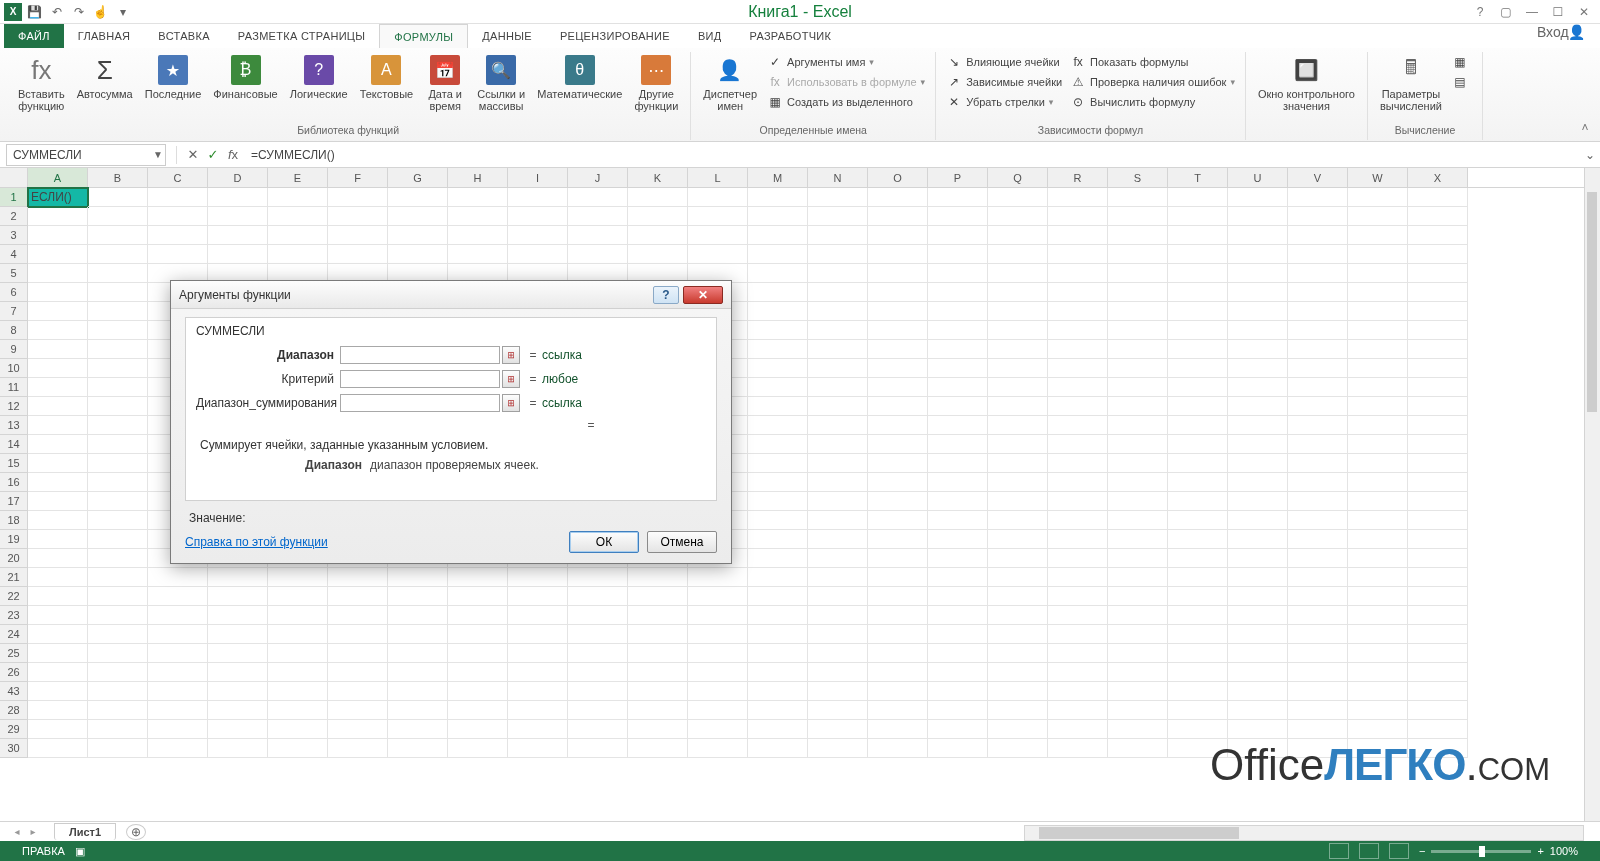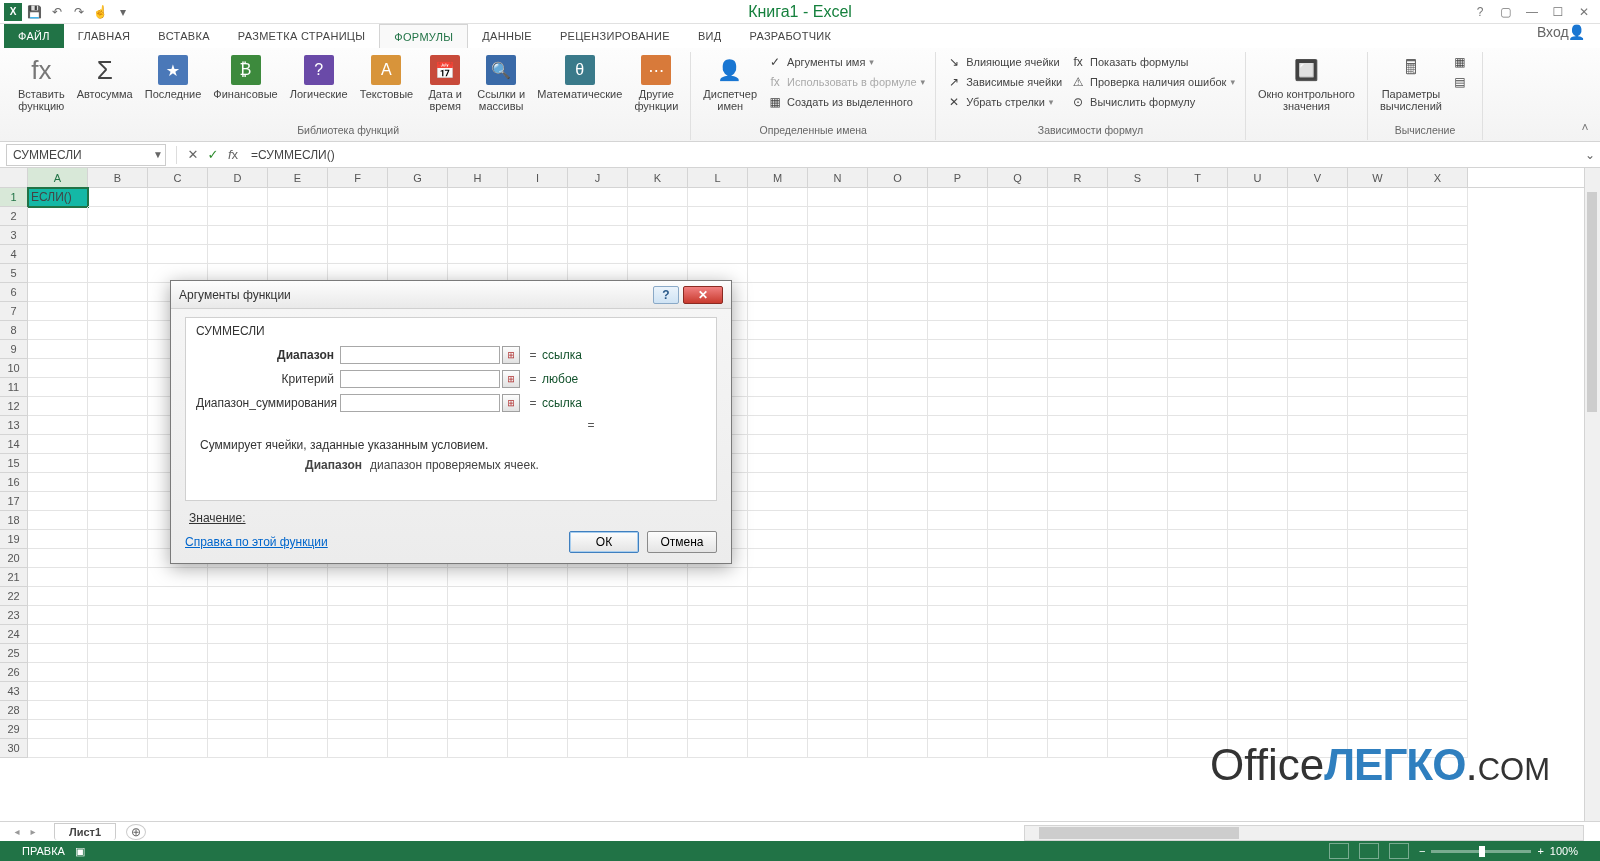--- a/index.html
+++ b/index.html
@@ -89,21 +89,21 @@
 .argrow .albl { width:144px; text-align:right; padding-right:6px; color:#333; }
 .argrow .albl.bold { font-weight:bold; }
 .arginput { width:160px; height:18px; border:1px solid #a8a8a8; background:#fff; padding:0 3px; font-size:12px; }
 .refbtn { width:18px; height:18px; border:1px solid #a0a0a0; background:linear-gradient(#fdfdfd,#e2e2e2); margin-left:2px; cursor:pointer; display:flex; align-items:center; justify-content:center; font-size:9px; color:#b03030; }
 .eq { width:14px; text-align:center; color:#555; margin-left:6px; }
 .res { color:#14532d; margin-left:2px; }
 .dlg-eqline { text-align:center; color:#555; margin:4px 0 6px 280px; }
 .dlg-desc { color:#333; margin:6px 4px; }
 .dlg-argdesc { display:flex; margin:4px 4px 10px; }
 .dlg-argdesc .k { width:170px; text-align:right; font-weight:bold; padding-right:8px; }
-.dlg-value { color:#333; margin:10px 4px 6px;text-decoration:underline; }
+.dlg-value { color:#333; margin:10px 4px 6px; }
 .dlg-foot { display:flex; align-items:center; margin-top:6px; }
 .dlg-link { color:#0066cc; text-decoration:underline; cursor:pointer; }
 .dlg-foot .btns { margin-left:auto; display:flex; gap:8px; }
 .dlg-btn { width:70px; height:22px; border:1px solid #8a8a8a; background:linear-gradient(#fdfdfd,#e4e4e4); border-radius:2px; cursor:pointer; font-size:12px; }
 .dlg-btn.primary { border:1px solid #3f7fbf; box-shadow:0 0 0 1px #a7cdee inset; }
 
 
 .watermark { position:absolute; right:50px; bottom:70px; font-size:44px; font-family:Georgia,serif; color:#333; }
 .watermark .blue { color:#2f7fbf; font-weight:bold; letter-spacing:-1px; }
 .watermark .com { font-variant:small-caps; }

